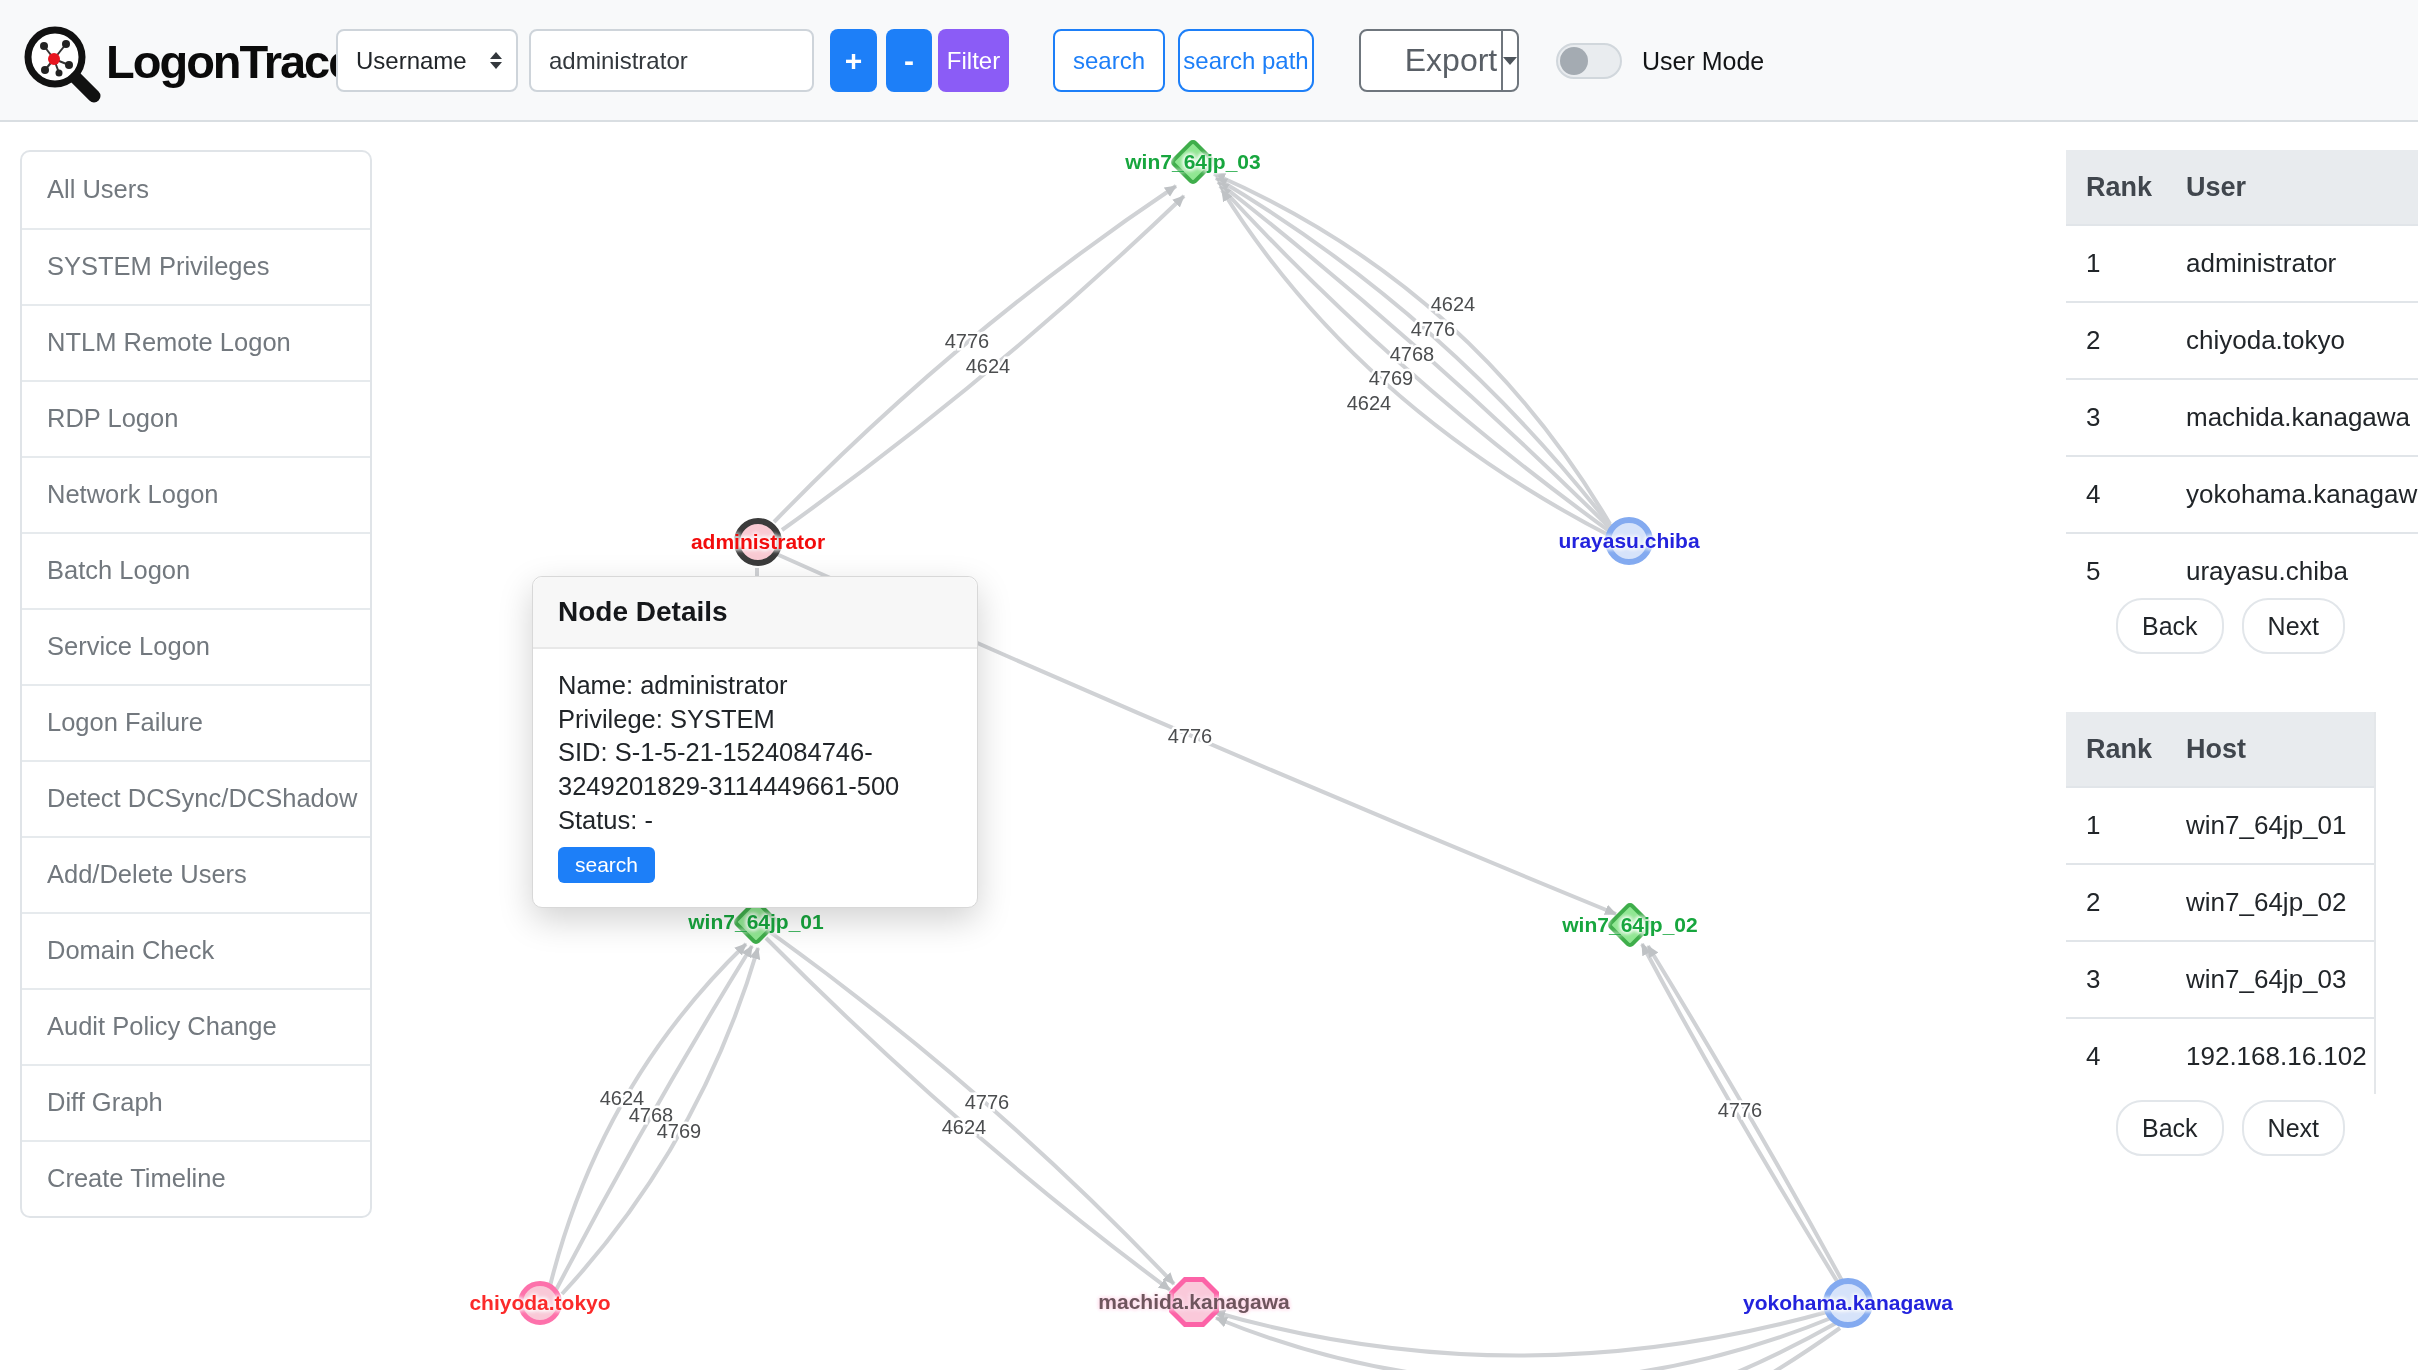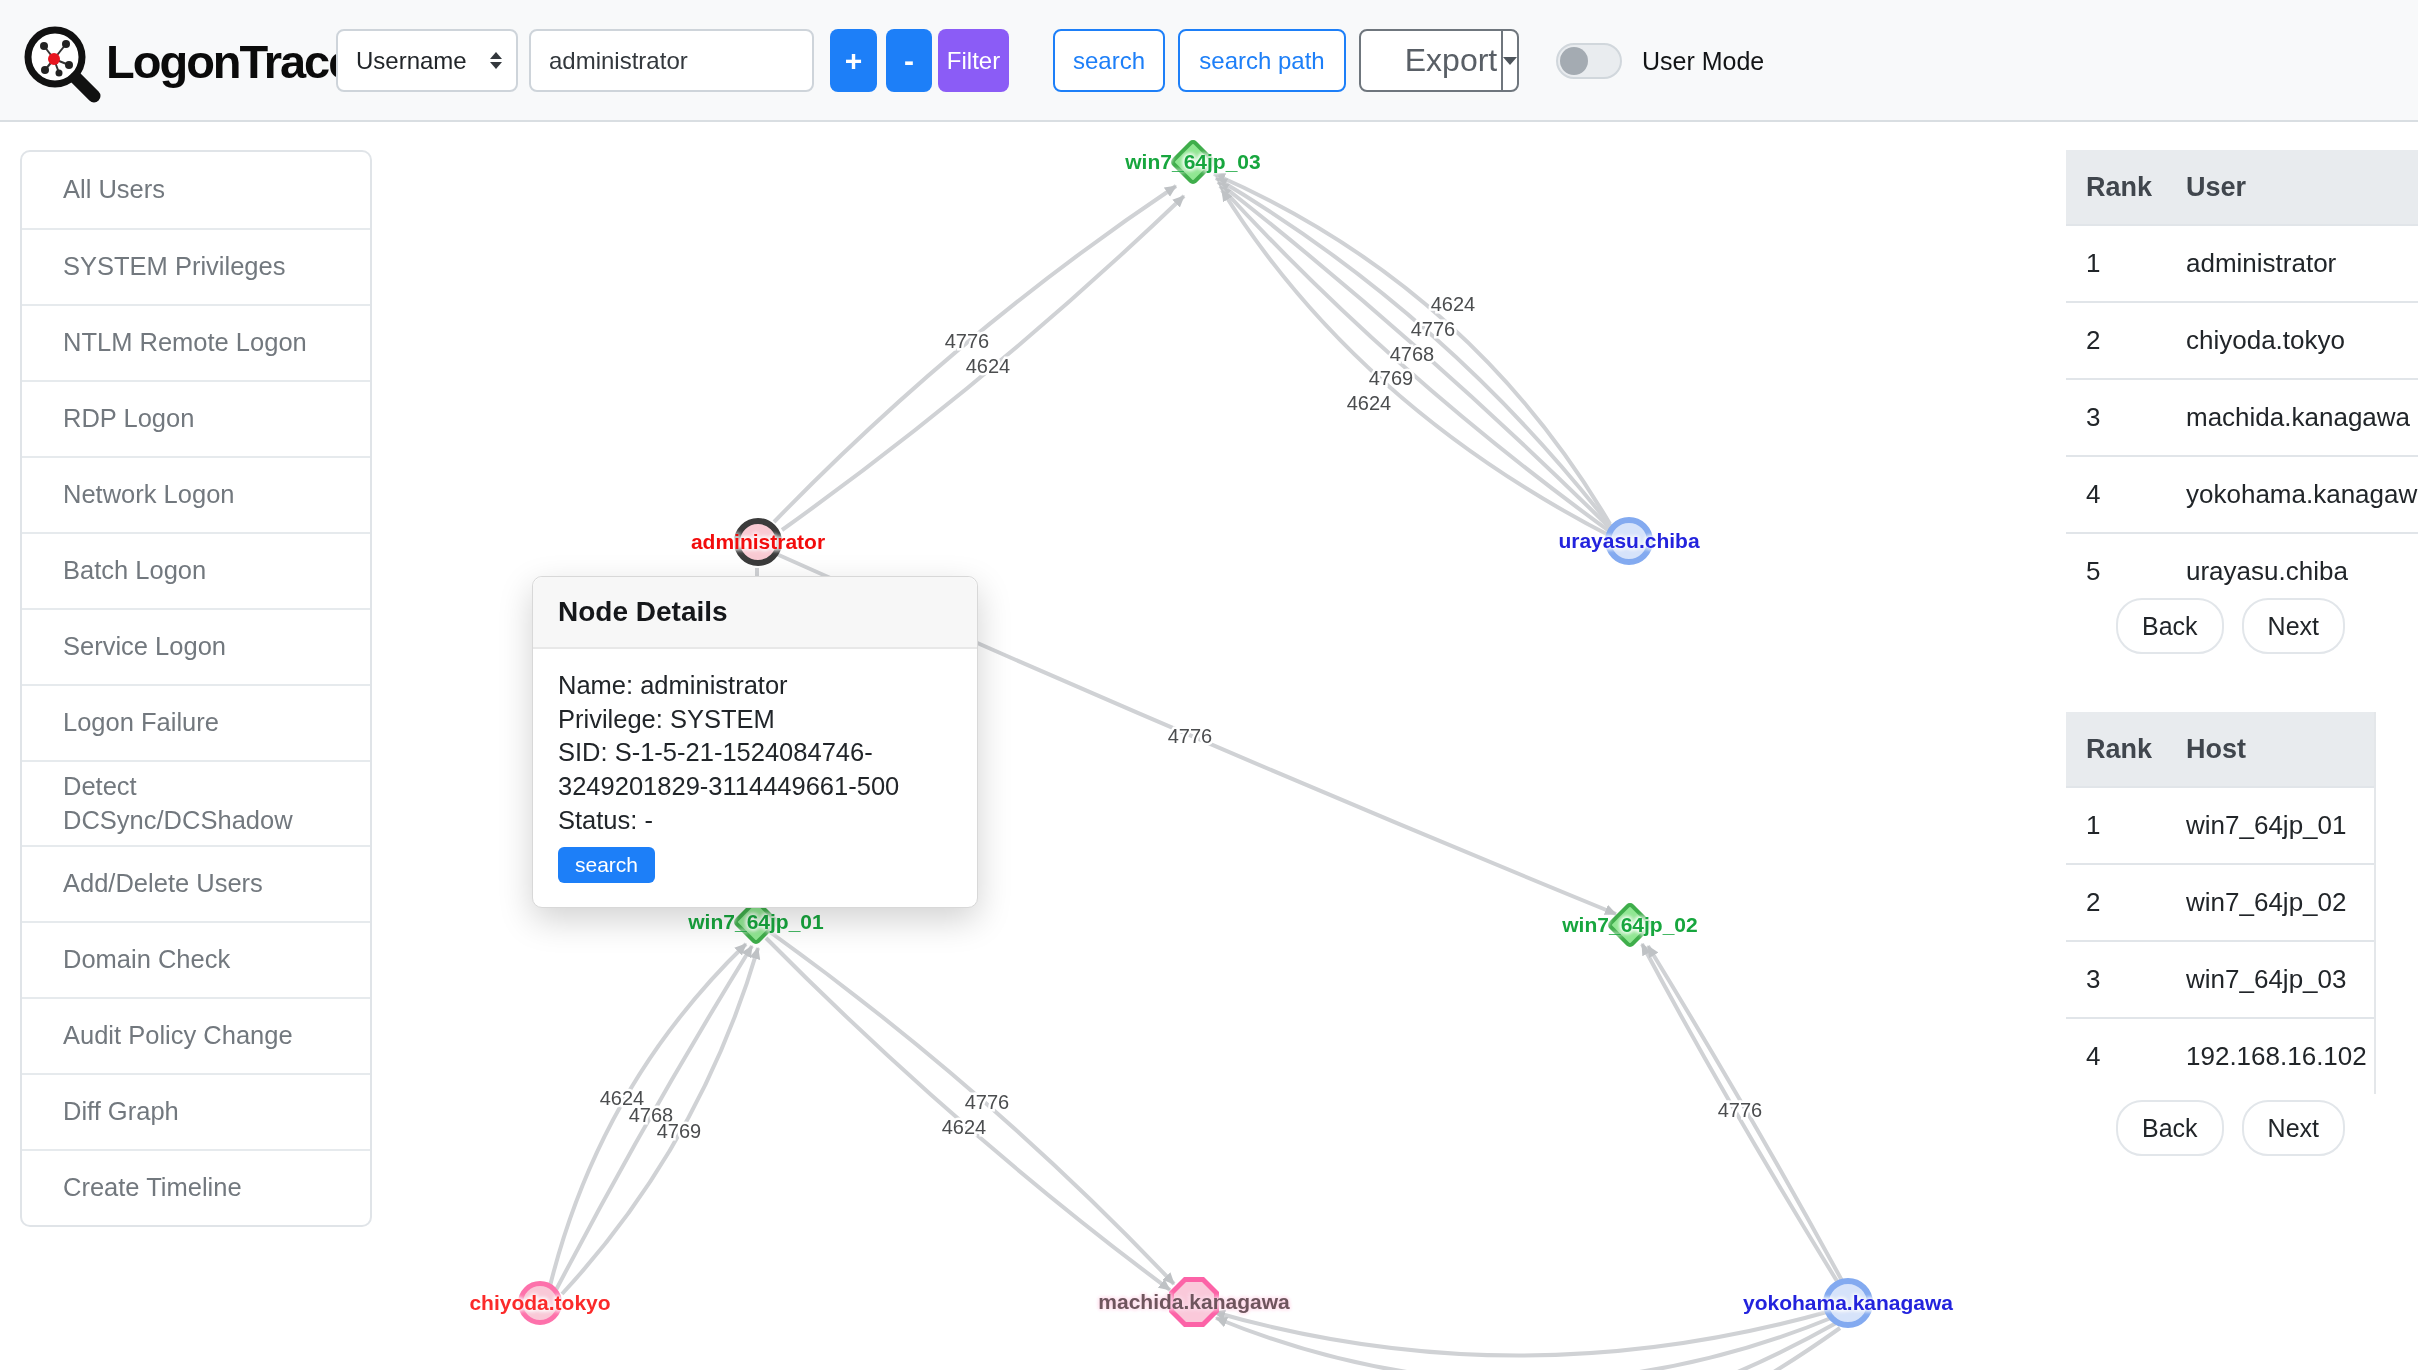--- a/index.html
+++ b/index.html
@@ -17,35 +17,35 @@
   .sel-caret .up{width:0;height:0;border-left:6px solid transparent;border-right:6px solid transparent;border-bottom:7px solid #33383d;}
   .sel-caret .down{width:0;height:0;border-left:6px solid transparent;border-right:6px solid transparent;border-top:7px solid #33383d;}
   .query{left:529px;width:285px;border:2px solid #ced4da;padding:0 18px;color:#33383d;font-size:24px;
          font-family:"Liberation Sans",sans-serif;outline:none;}
   .btn{display:flex;align-items:center;justify-content:center;cursor:pointer;border:none;box-sizing:border-box;border-radius:8px;}
   .btn-plus{left:830px;width:47px;background:#1d7ff8;color:#fff;font-size:30px;font-weight:bold;}
   .btn-minus{left:886px;width:46px;background:#1d7ff8;color:#fff;font-size:30px;font-weight:bold;}
   .btn-filter{left:938px;width:71px;background:#8b5cf6;color:#fff;font-size:24px;}
   .btn-outline-blue{border:2px solid #1d7ff8;color:#1d7ff8;background:#fff;}
   .btn-search{left:1053px;width:112px;}
-  .btn-searchpath{left:1178px;width:168px;}
+  .btn-searchpath{left:1178px;width:136px;border-radius:11px;}
   .export{left:1359px;width:160px;border:2px solid #6f767d;display:flex;background:#fff;overflow:hidden;}
   .export-main{width:116px;color:#595f66;display:flex;align-items:center;justify-content:center;
                border-right:2px solid #6f767d;cursor:pointer;font-size:32px;margin-left:40px;}
   .export-caret{flex:1;display:flex;align-items:center;justify-content:center;cursor:pointer;}
   .caret-down{width:0;height:0;border-left:7px solid transparent;border-right:7px solid transparent;border-top:8px solid #4e555c;}
   .switch{position:absolute;left:1556px;top:43px;width:66px;height:36px;border-radius:18px;background:#e9ecef;
           border:2px solid #d1d7dc;box-sizing:border-box;cursor:pointer;}
   .knob{position:absolute;left:2px;top:2px;width:28px;height:28px;border-radius:50%;background:#a4abb2;}
   .darklabel{position:absolute;left:1642px;top:0;height:122px;display:flex;align-items:center;font-size:25px;color:#121416;}
 
   
   .sidebar{position:absolute;left:20px;top:150px;width:352px;background:#fff;border:2px solid #e0e4e8;
            border-radius:10px;z-index:20;box-sizing:border-box;overflow:hidden;}
-  .side-item{display:flex;align-items:center;min-height:76px;padding:8px 12px 8px 41px;border-top:2px solid #e6eaed;
+  .side-item{display:flex;align-items:center;min-height:76px;padding:8px 12px 8px 25px;border-top:2px solid #e6eaed;
              font-size:25.5px;color:#72787e;cursor:pointer;box-sizing:border-box;line-height:1.32;}
   .side-item:first-child{border-top:none;}
 
   
   .graph-svg{position:absolute;left:0;top:0;z-index:5;}
   .edge{fill:none;stroke:#d0d2d5;stroke-width:4px;}
   .elabel{font-size:20px;fill:#4b4d4f;text-anchor:middle;paint-order:stroke;stroke:#fff;stroke-width:5px;
           font-family:"Liberation Sans",sans-serif;}
   .node{position:absolute;z-index:6;cursor:pointer;}
   .nlabel{position:absolute;left:50%;top:50%;transform:translate(-50%,-50%);font-weight:bold;font-size:21px;

